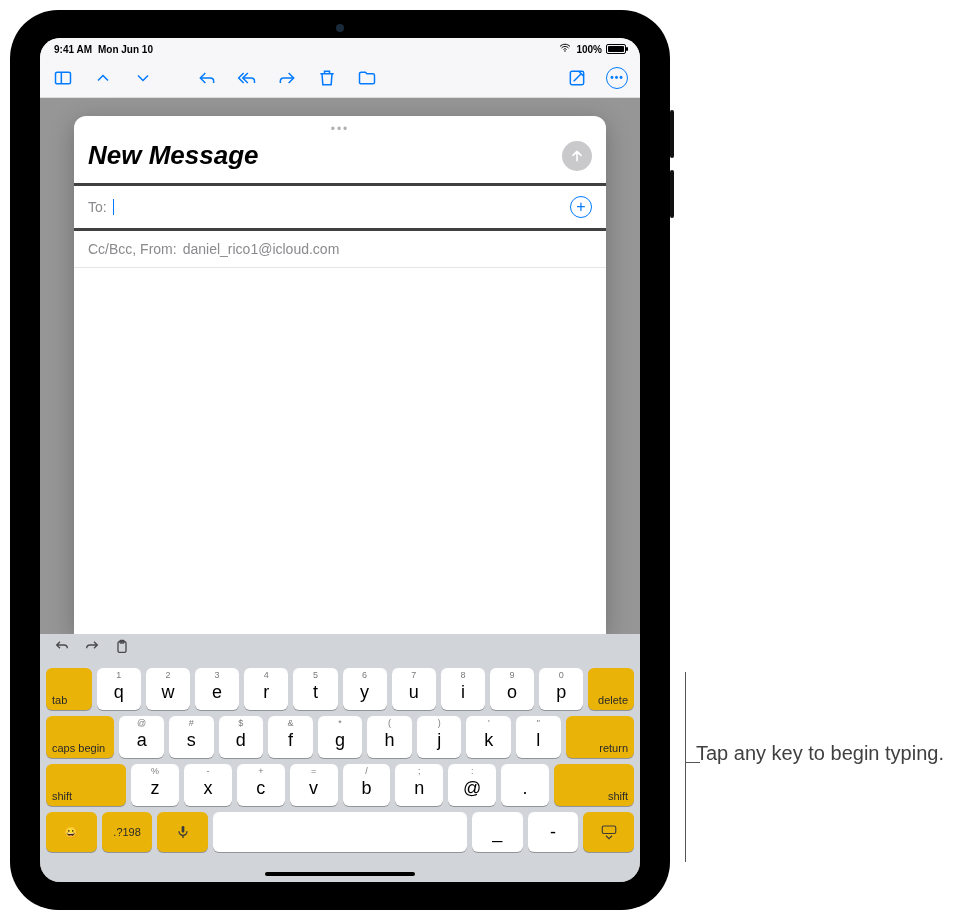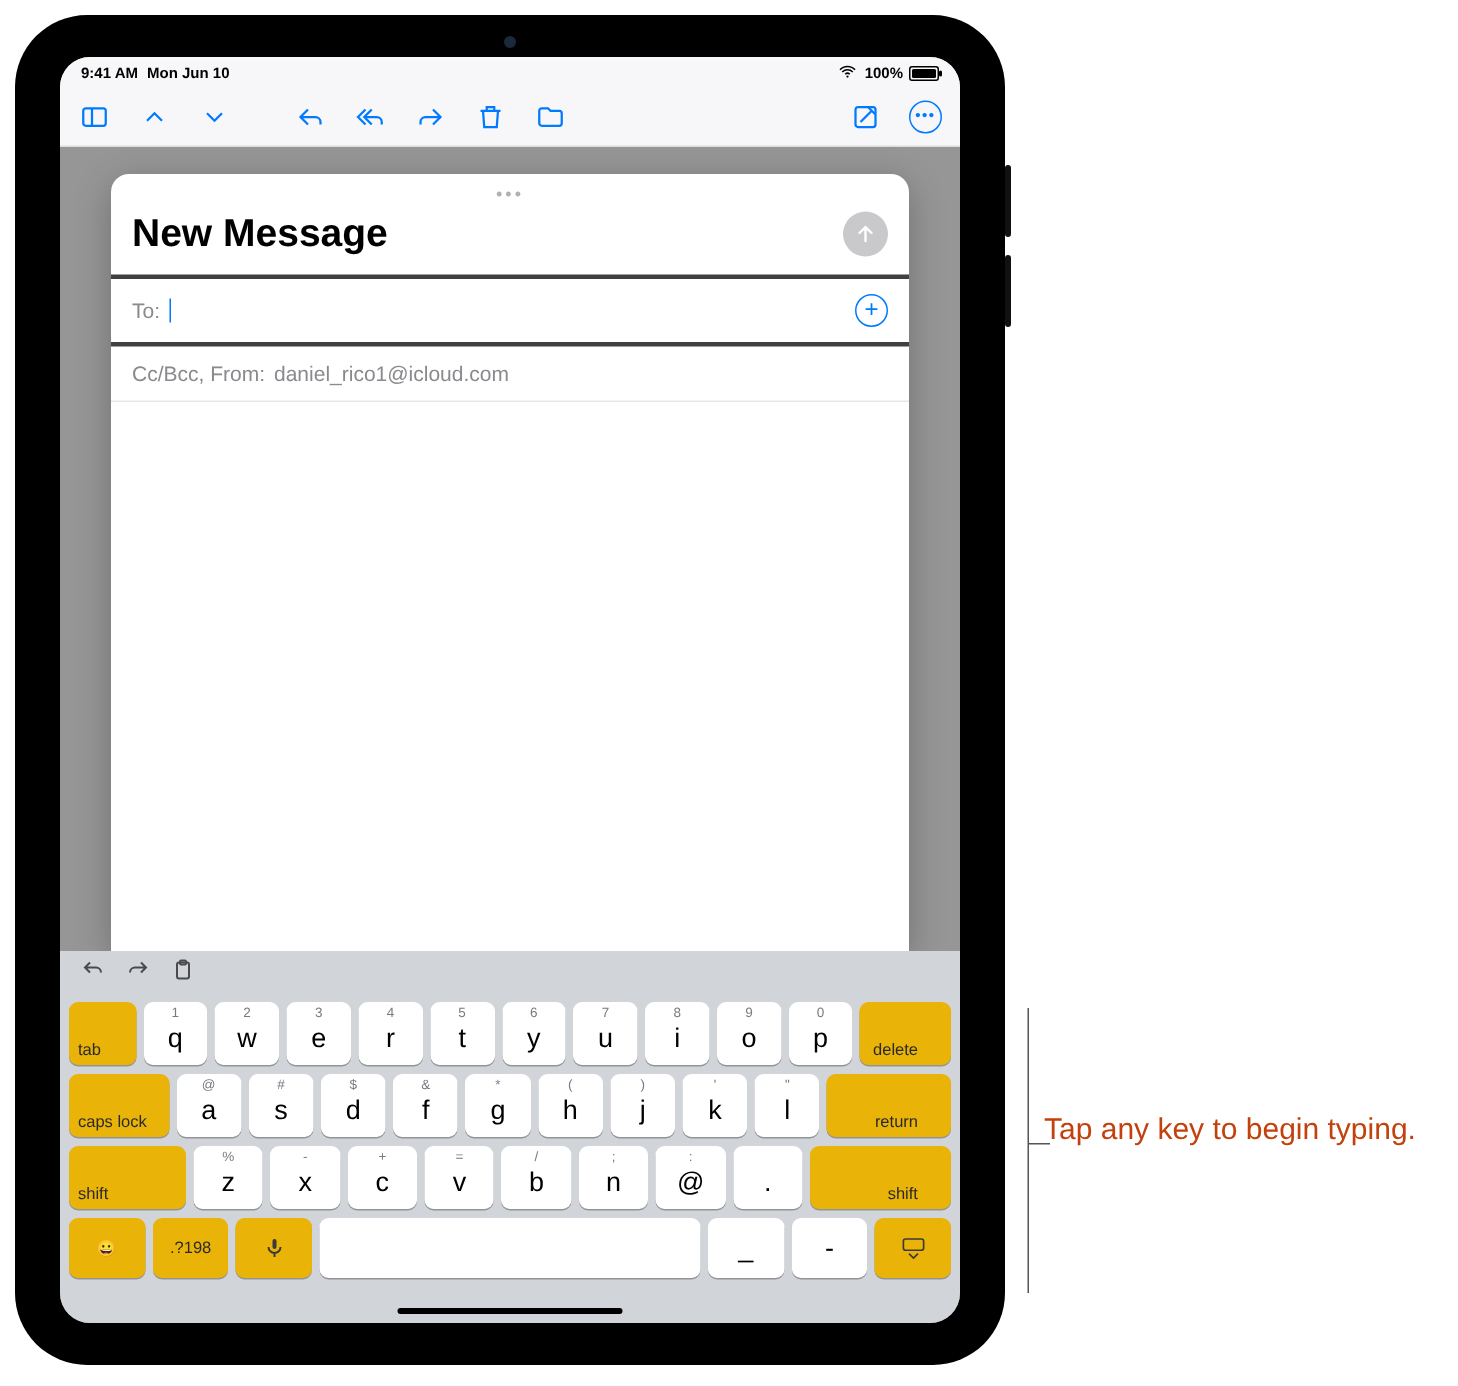--- a/index.html
+++ b/index.html
@@ -132,20 +132,21 @@
   }
   .cancel {
     color: #007aff;
     font-size: 15px;
   }
   .title-row {
     display: flex;
     align-items: center;
     justify-content: space-between;
     padding: 4px 14px 12px;
+    font-style: italic;
   }
   .title {
     font-size: 26px;
     font-weight: 700;
     color: #000;
   }
   .send-circle {
     width: 30px; height: 30px; border-radius: 50%;
     background: #c9c9cc;
     display: flex; align-items: center; justify-content: center;
@@ -232,21 +233,21 @@
   }
   .key.mod {
     background: #eab308;
     font-size: 11px;
     color: #2a2a2a;
     align-items: flex-end;
     padding-bottom: 4px;
   }
   .key.mod.center { align-items: center; padding-bottom: 0; }
   .key.mod.left { justify-content: flex-start; padding-left: 6px; }
-  .key.mod.right { justify-content: flex-end; padding-right: 22px; }
+  .key.mod.right { justify-content: flex-end; padding-right: 6px; }
   .key.space { flex: 5; }
   .key.small { flex: 0.9; }
   .row3 .key.mod { flex: 1.4; }
   .row4 .key.mod.shift { flex: 1.55; }
   .row5 .key { height: 40px; }
 
   .home-indicator {
     position: absolute;
     bottom: 6px; left: 50%;
     transform: translateX(-50%);
@@ -254,21 +255,21 @@
     background: #000;
     border-radius: 3px;
   }
 
   
   .callout {
     position: absolute;
     left: 696px;
     top: 740px;
     font-size: 20px;
-    color: #c2410c;
+    color: #404040;
     line-height: 1.35;
     width: 250px;
   }
   .callout-line {
     position: absolute;
     left: 658px;
     top: 672px;
     width: 28px;
     height: 190px;
     border-right: 1px solid #555;
@@ -454,21 +455,21 @@
               <div class="key">
                 <span class="alt">0</span>
                 <span class="main">p</span>
               </div>
               <div class="key mod small right">
                 <span>delete</span>
               </div>
           </div>
           <div class="kb-row row2 row3" id="kb-row2">
             <div class="key mod left">
-                <span>caps lock</span>
+                <span>caps begin</span>
               </div>
 
             <div class="key">
                 <span class="alt">@</span>
                 <span class="main">a</span>
               </div>
               <div class="key">
                 <span class="alt">#</span>
                 <span class="main">s</span>
               </div>

